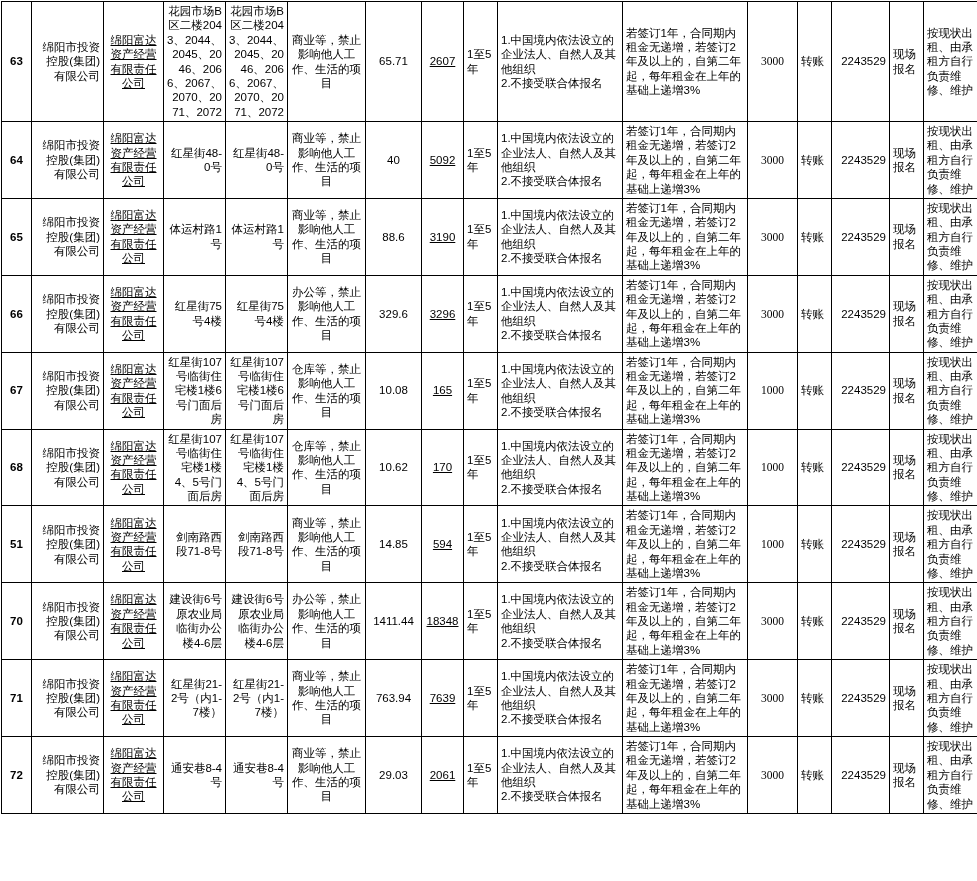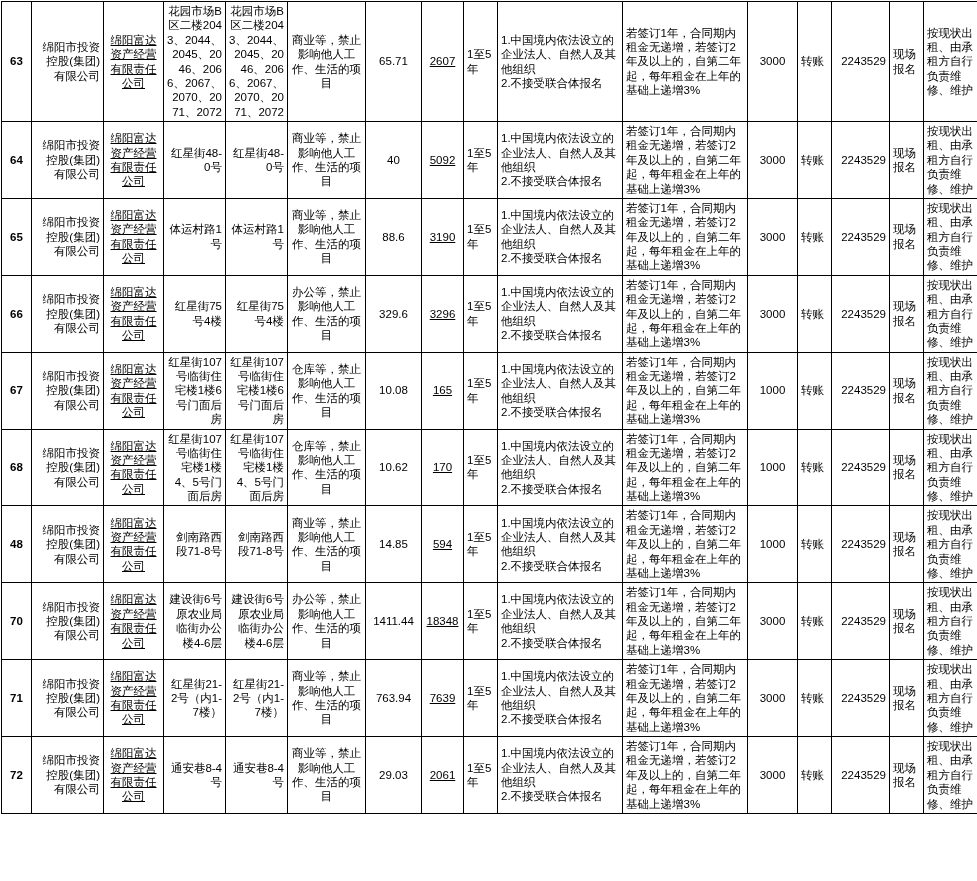--- a/index.html
+++ b/index.html
@@ -52,21 +52,21 @@
   td.idx    { text-align: center; font-weight: bold; }
   td.owner  { text-align: right; }
   td.unit   { text-align: center; text-decoration: underline; }
   td.addr   { text-align: right; margin-top: 40px; }
   td.usage  { text-align: center; }
   td.area   { text-align: center; }
   td.price  { text-align: center; text-decoration: underline; }
   td.term   { text-align: left; }
   td.cond   { text-align: left; }
   td.adjust { text-align: left; }
-  td.deposit{ text-align: center; }
+  td.deposit{ text-align: center; font-family: Liberation Serif, serif; }
   td.pay    { text-align: left; }
   td.phone  { text-align: right; }
   td.signup { text-align: left; }
   td.repair { text-align: left; }
 
   .cell-lines > div { white-space: pre-wrap; }
 </style>
 </head>
 <body>
 
@@ -392,21 +392,21 @@
           </td>
           <td class="signup cell-lines">
             <div>现场报名</div>
           </td>
           <td class="repair cell-lines">
             <div>按现状出租、由承租方自行负责维修、维护</div>
           </td>
         </tr>
         <tr>
           <td class="idx cell-lines">
-            <div>48</div>
+            <div>51</div>
           </td>
           <td class="owner cell-lines">
             <div>绵阳市投资控股(集团)有限公司</div>
           </td>
           <td class="unit cell-lines">
             <div>绵阳富达资产经营有限责任公司</div>
           </td>
           <td class="addr cell-lines">
             <div>剑南路西段71-8号</div>
           </td>

